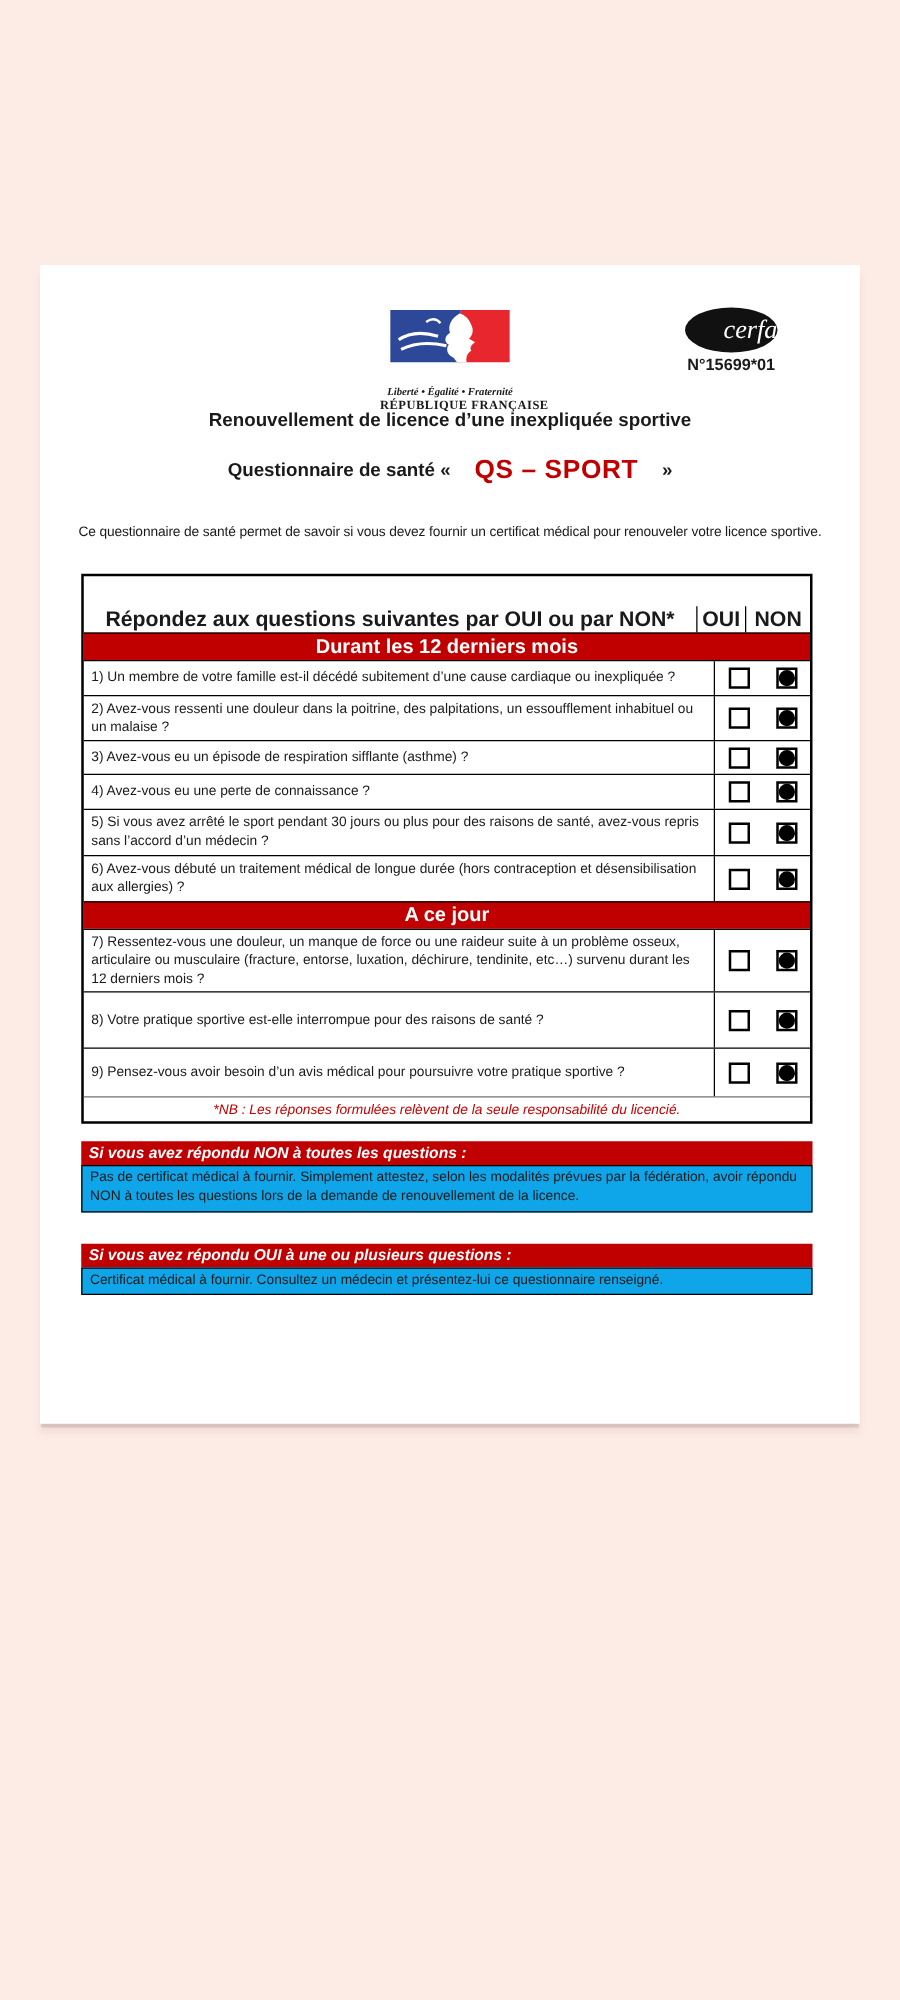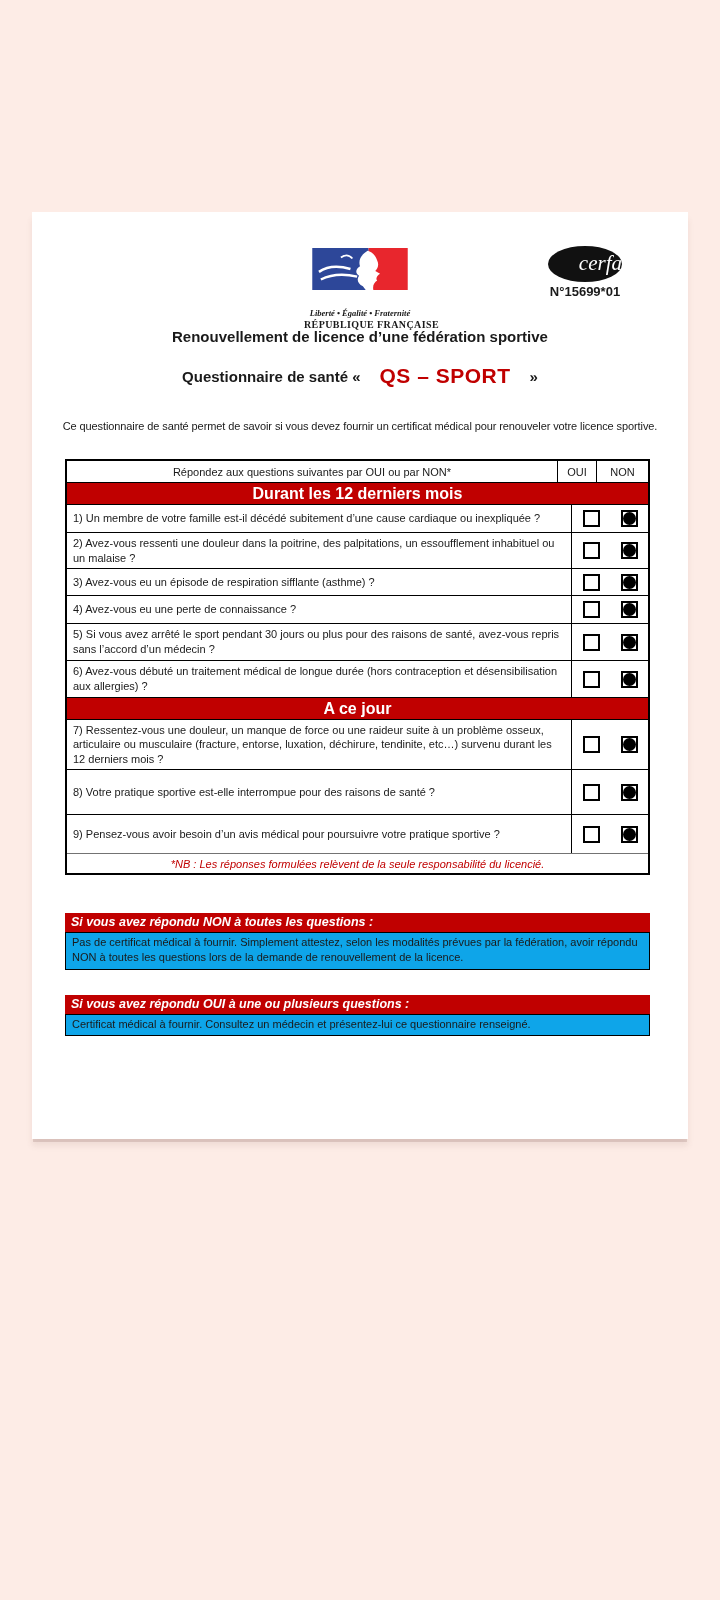--- a/index.html
+++ b/index.html
@@ -57,21 +57,21 @@
     position:absolute;top:208px;left:0;width:100%;text-align:center;
     font-size:11px;letter-spacing:-0.1px;white-space:nowrap;
   }
   
   .qtable{
     position:absolute;left:33px;top:247px;width:585px;
     border:2px solid #000;background:#fff;
   }
   .trow{display:flex;border-top:1px solid #000;}
   .trow:first-child{border-top:none;}
-  .hrow{height:21px;font-weight:normal;font-size:11px;}
+  .hrow{height:21px;font-weight:bold;font-size:17px;margin-top:24px;}
   .hq{flex:1;display:flex;align-items:center;justify-content:center;}
   .hcol{width:39px;border-left:1px solid #000;display:flex;align-items:center;justify-content:center;}
   .hcol:last-child{width:52px;}
   .banner-row{
     background:var(--accent-red);color:#fff;font-weight:bold;font-size:16px;
     text-align:center;height:22px;display:flex;align-items:center;justify-content:center;
     border-top:1px solid #000;
   }
   .qcell{
     flex:1;padding:2px 6px;font-size:11px;line-height:1.32;
@@ -121,21 +121,21 @@
     <div class="rf-name">RÉPUBLIQUE FRANÇAISE</div>
   </div>
 
   <div class="cerfa">
     <div class="cerfa-oval">
       <span class="cerfa-text">cerfa</span>
     </div>
     <div class="cerfa-num">N°15699*01</div>
   </div>
 
-  <div class="doc-title">Renouvellement de licence d’une fédération sportive</div>
+  <div class="doc-title">Renouvellement de licence d’une inexpliquée sportive</div>
   <div class="doc-subtitle">
     <span>Questionnaire de santé «</span>
     <span class="hl">QS – SPORT</span>
     <span>»</span>
   </div>
   <div class="doc-intro">Ce questionnaire de santé permet de savoir si vous devez fournir un certificat médical pour renouveler votre licence sportive.</div>
 
   <div class="qtable">
 
     <div class="trow hrow">

